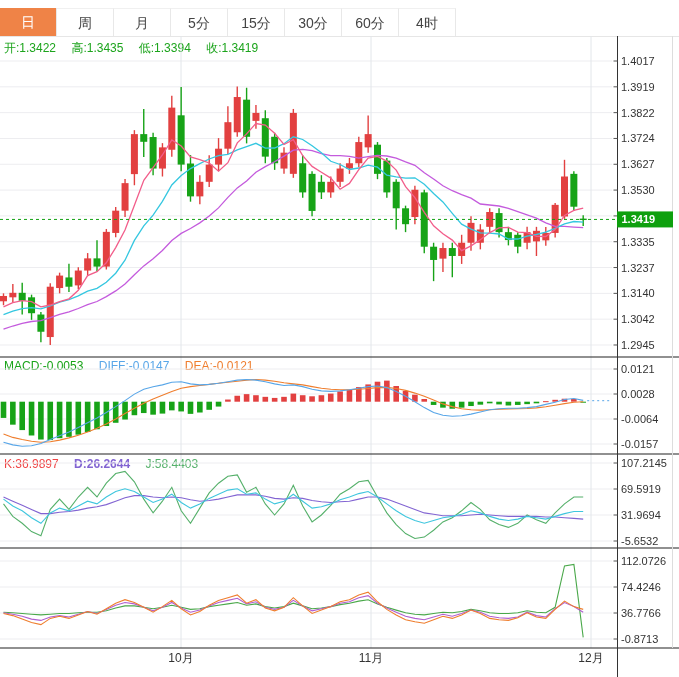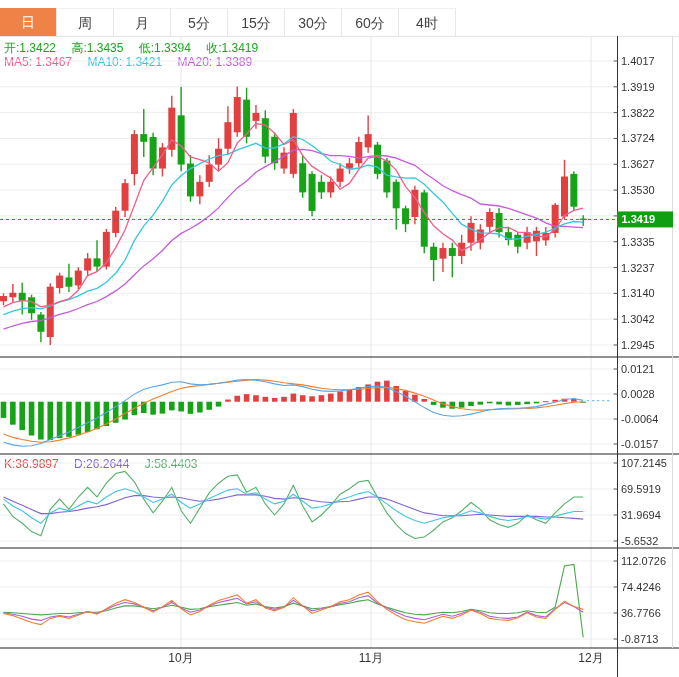--- a/index.html
+++ b/index.html
@@ -39,30 +39,30 @@
     </div>
   <div class="hdr-border"></div>
 
   <div class="txtrow" id="ohlc-row">
     <span>开:1.3422</span>
     <span>高:1.3435</span>
     <span>低:1.3394</span>
     <span>收:1.3419</span>
   </div>
 
-  <div class="txtrow" id="ma-row">
-    <span id="ma5-label" style="color: rgb(242, 94, 139);">MA5: 1.3467</span>
-    <span id="ma10-label" style="color: rgb(53, 199, 224);">MA10: 1.3421</span>
-    <span id="ma20-label" style="color: rgb(196, 91, 221);">MA20: 1.3389</span>
+
+  <div class="txtrow" id="macd-row">
+    <span id="macd-label" style="color: rgb(23, 163, 23);">MACD:-0.0053</span>
+    <span id="diff-label" style="color: rgb(88, 166, 232);">DIFF:-0.0147</span>
+    <span id="dea-label" style="color: rgb(239, 126, 46);">DEA:-0.0121</span>
   </div>
-
 
   <div class="txtrow" id="kdj-row">
     <span id="k-label" style="color: #ef4444;">K:36.9897</span>
-    <span id="d-label" style="color: rgb(130, 100, 210);">D:26.2644</span>
+    <span id="d-label" style="color: rgb(130, 100, 210); font-weight: bold;">D:26.2644</span>
     <span id="j-label" style="color: rgb(85, 176, 106);">J:58.4403</span>
   </div>
 
 
   <svg id="chart-svg" width="679" height="677">
     <g id="g-grid">
         <line x1="0" y1="61" x2="612" y2="61" stroke="#ededf0" stroke-width="1"></line>
         <line x1="0" y1="86.818" x2="612" y2="86.818" stroke="#ededf0" stroke-width="1"></line>
         <line x1="0" y1="112.636" x2="612" y2="112.636" stroke="#ededf0" stroke-width="1"></line>
         <line x1="0" y1="138.454" x2="612" y2="138.454" stroke="#ededf0" stroke-width="1"></line>

